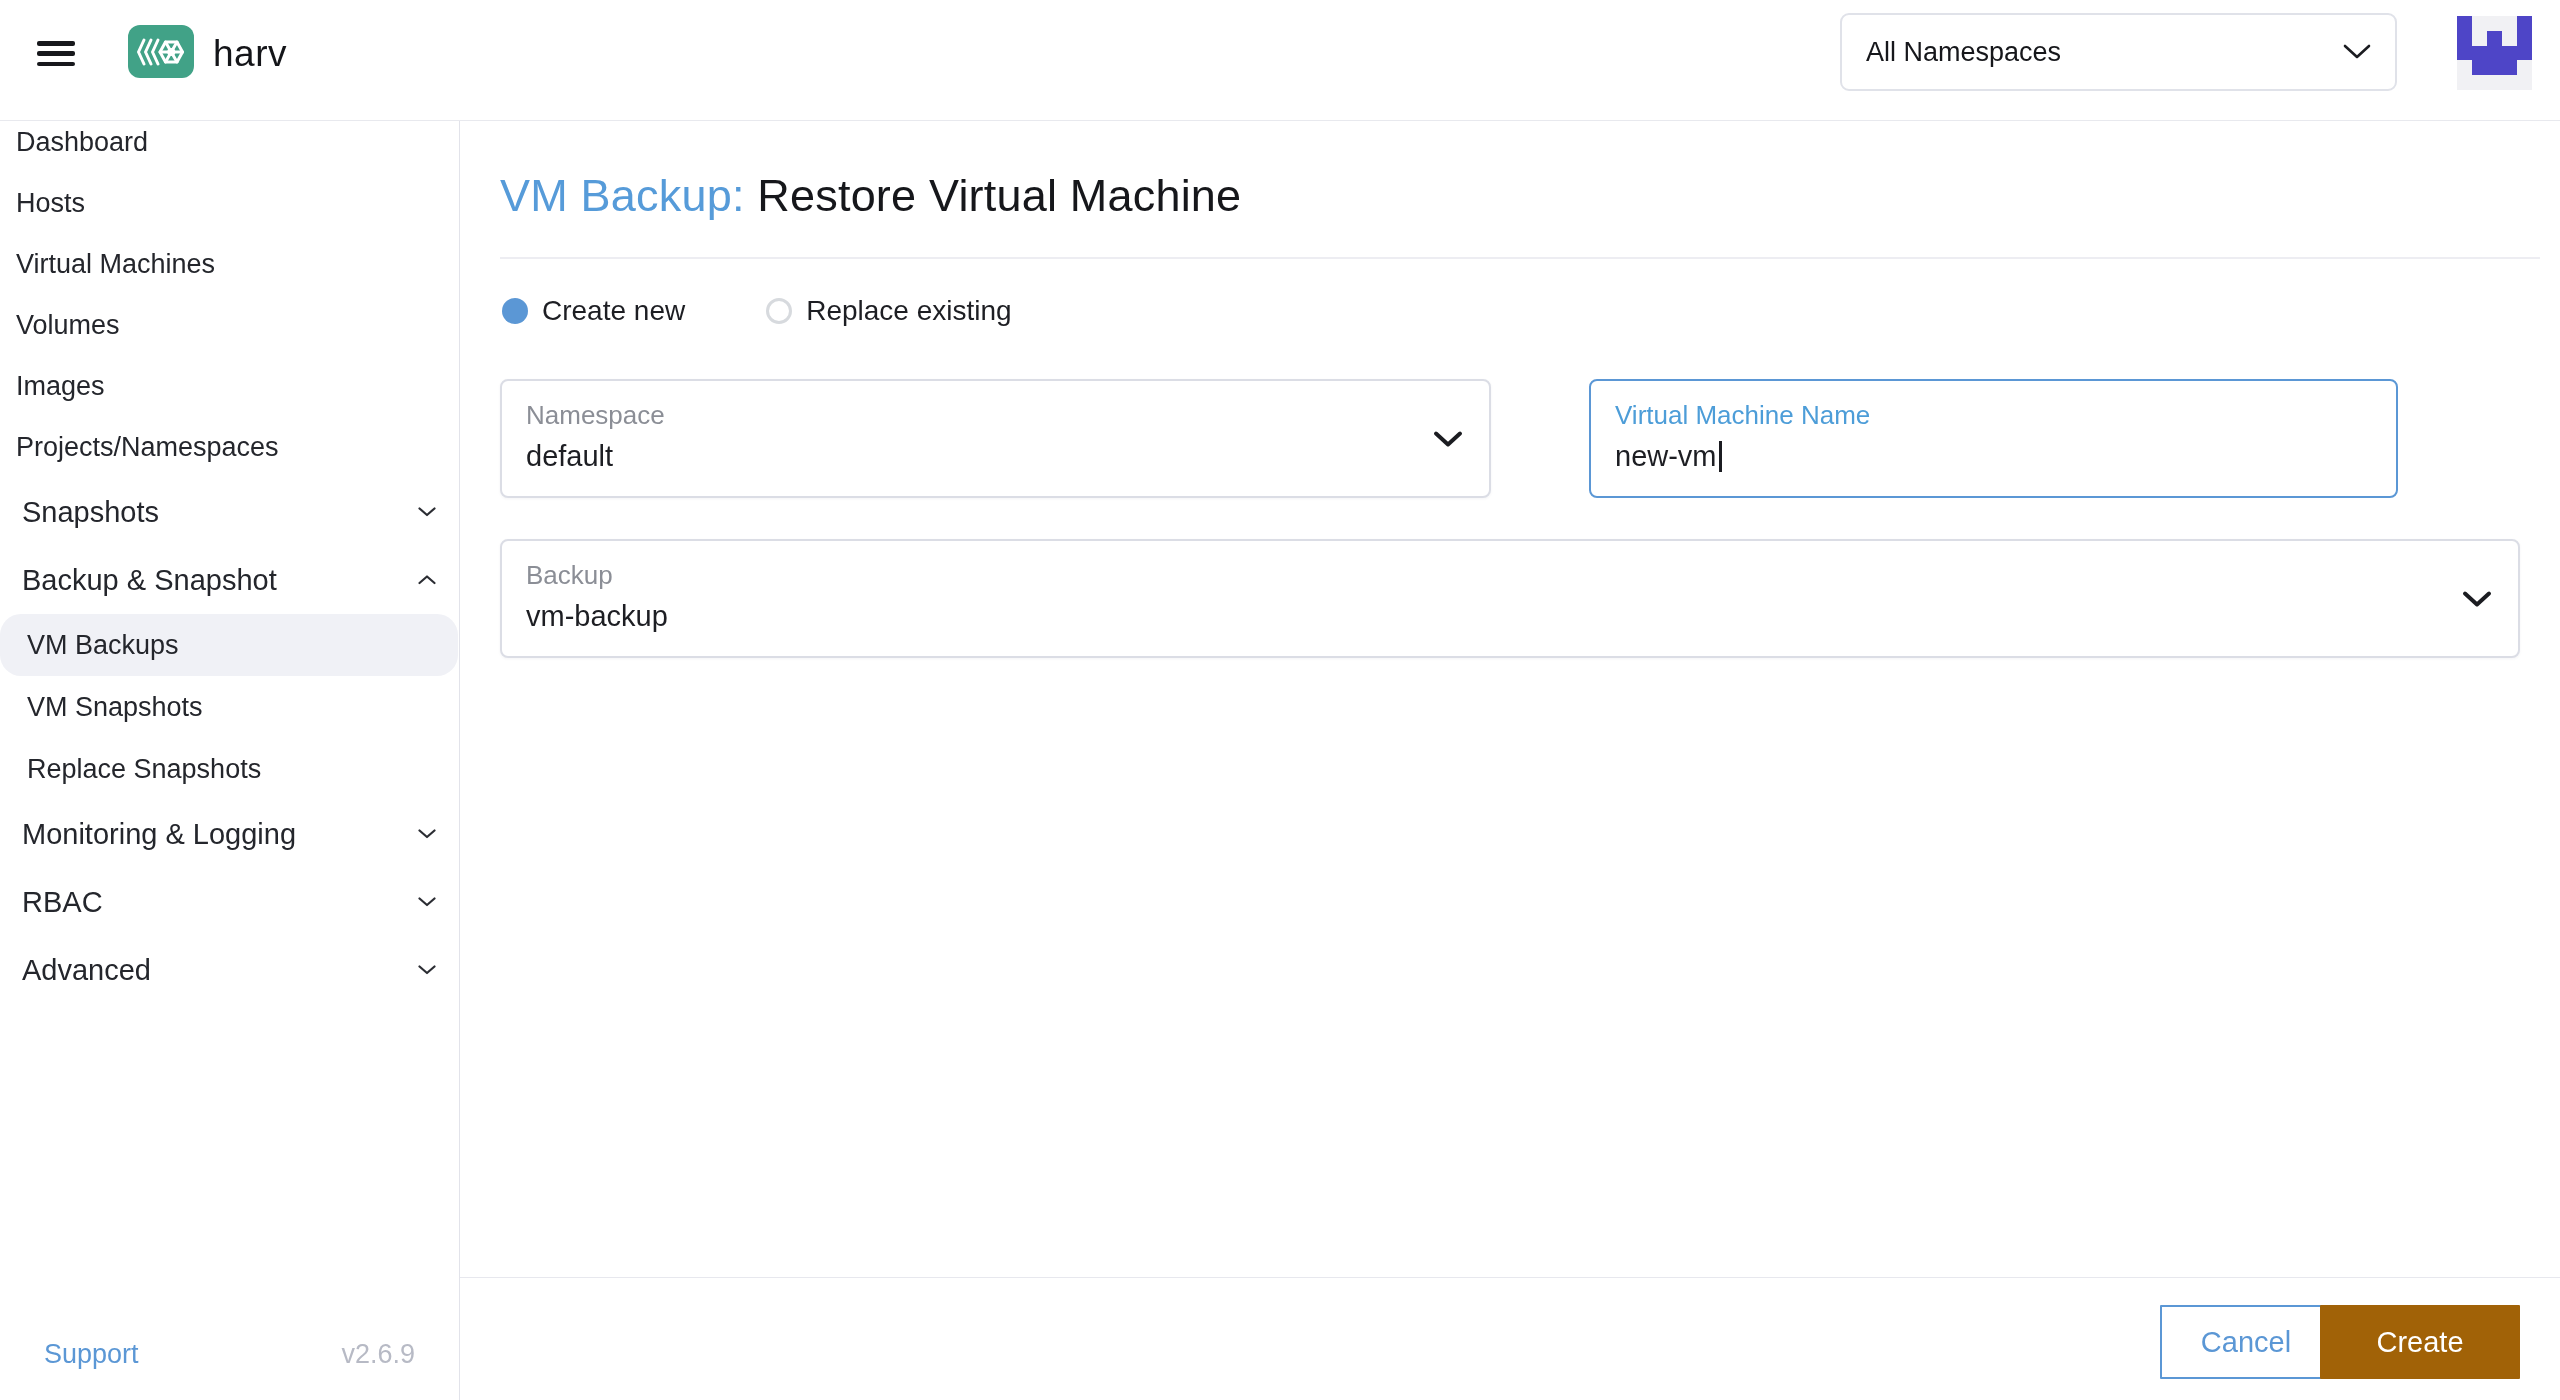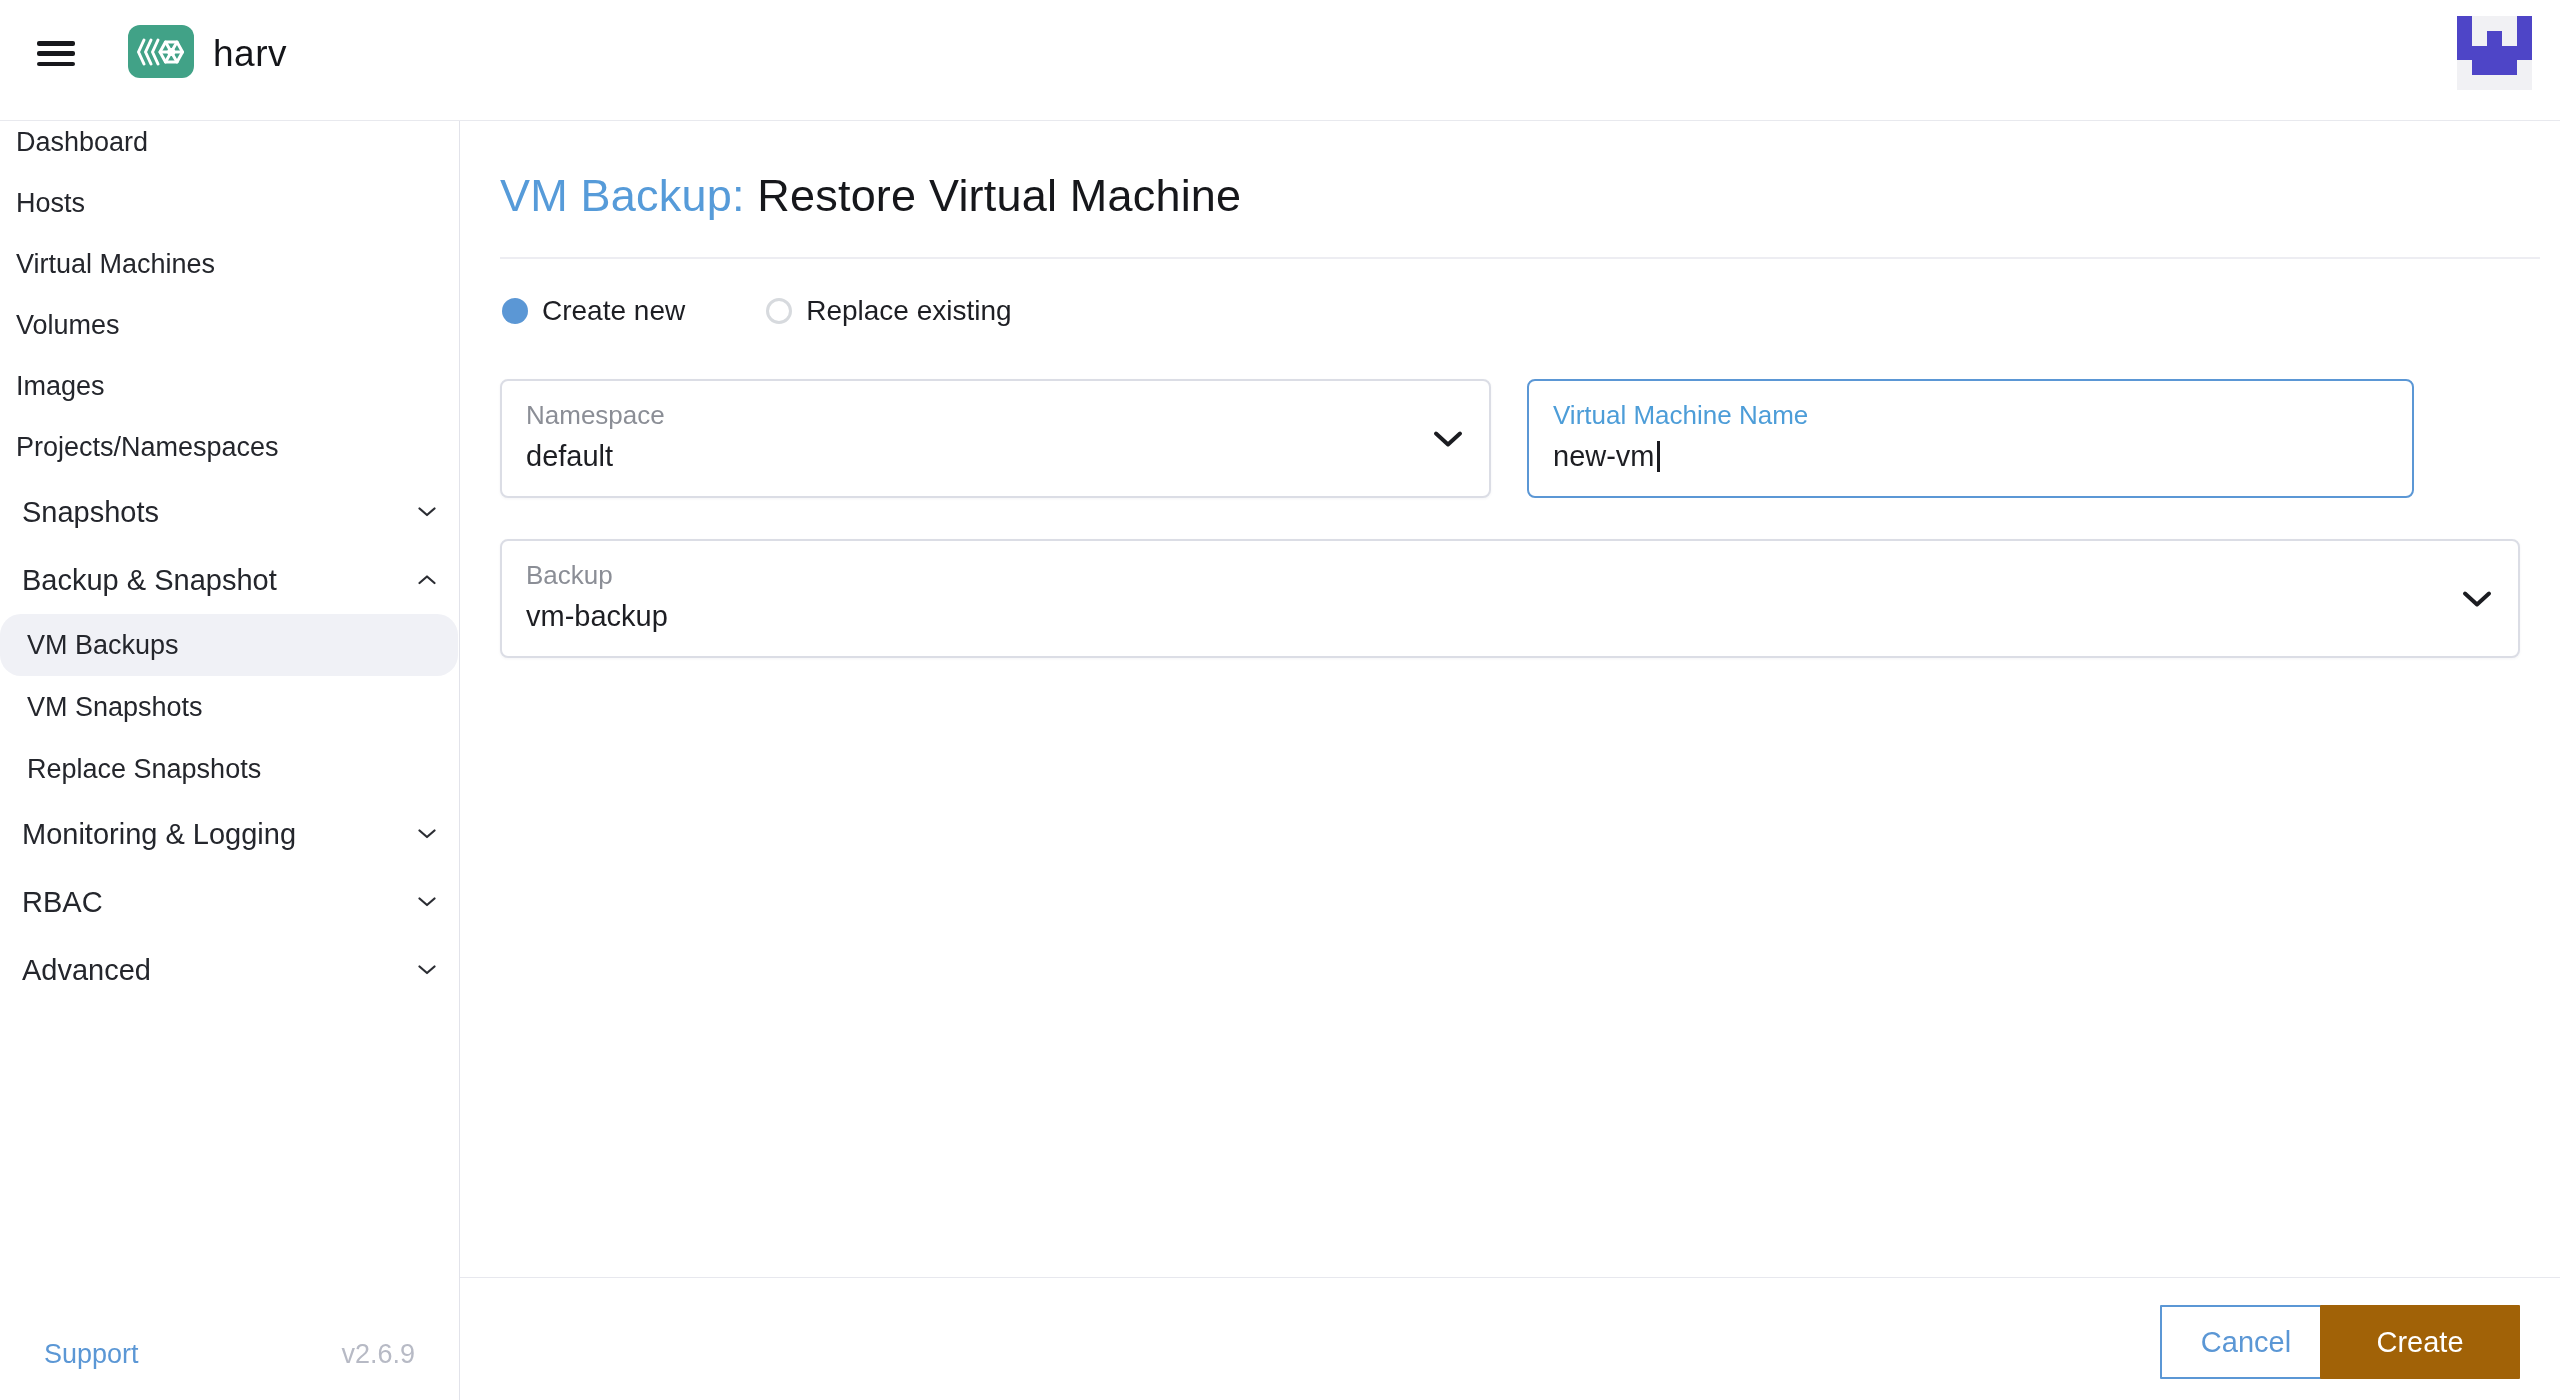--- a/index.html
+++ b/index.html
@@ -61,21 +61,21 @@
   .radio-gap { width:81px; }
 
   .field { position:absolute; background:#fff; border:2px solid #dbdde5; border-radius:8px;
            height:119px; padding:19px 24px; box-shadow:0 1px 3px rgba(40,40,80,0.05); cursor:pointer; }
   .field-label { font-size:26px; color:#8b8e96; line-height:31px; }
   .field-value { font-size:29px; color:#1d1e23; line-height:36px; margin-top:7px; }
   .field-focused { border-color:#5b97d5; box-shadow:none; }
   .field-focused .field-label { color:#4d9dd8; }
   .field-chev { position:absolute; right:26px; top:50%; transform:translateY(-50%); }
   .ns-field { left:40px; top:269px; width:991px; }
-  .vm-field { left:1067px; top:269px; width:887px; cursor:text; }
+  .vm-field { left:1129px; top:269px; width:809px; cursor:text; }
   .backup-field { left:40px; top:429px; width:2020px; }
   .caret { display:inline-block; width:3px; height:31px; background:#1b1c21;
            vertical-align:middle; margin-left:2px; margin-top:-4px; }
 
   .main-footer { position:absolute; left:0; right:0; bottom:0; height:123px;
                  border-top:1px solid #e7e8ee; background:#fff; }
   .btn { position:absolute; top:27px; height:74px; border-radius:1px; font-size:29px;
          display:flex; align-items:center; justify-content:center;
          font-family:"Liberation Sans", sans-serif; cursor:pointer; }
   .btn-cancel { right:228px; width:172px; background:#fff; border:2px solid #5b97d5; color:#5b97d5; }
@@ -104,20 +104,28 @@
         <line x1="70.5" y1="40" x2="82" y2="60"></line>
         <line x1="70.5" y1="40" x2="59" y2="60"></line>
         <line x1="70.5" y1="40" x2="48" y2="40"></line>
         <line x1="70.5" y1="40" x2="59" y2="20"></line>
         <line x1="70.5" y1="40" x2="82" y2="20"></line>
         <circle cx="70.5" cy="40" r="8" fill="#ffffff" stroke="none"></circle>
       </svg>
     </div>
     <div class="brand">harv</div>
 
+    <div class="ns-select">
+      <span class="ns-label">All Namespaces</span>
+      <span class="chev">
+        <svg width="28" height="16" viewBox="0 0 28 16" fill="none" stroke="#1b1c21" stroke-width="2.6" stroke-linecap="round" stroke-linejoin="round">
+          <polyline points="2,2 14,13 26,2"></polyline>
+        </svg>
+      </span>
+    </div>
 
     <div class="avatar">
       <svg width="75" height="74" viewBox="0 0 5 5" preserveAspectRatio="none" shape-rendering="crispEdges">
         <rect x="0" y="0" width="1" height="3" fill="#4e45c7"></rect>
         <rect x="4" y="0" width="1" height="3" fill="#4e45c7"></rect>
         <rect x="2" y="1" width="1" height="2" fill="#4e45c7"></rect>
         <rect x="0" y="2" width="5" height="1" fill="#4e45c7"></rect>
         <rect x="1" y="3" width="3" height="1" fill="#4e45c7"></rect>
       </svg>
     </div>

